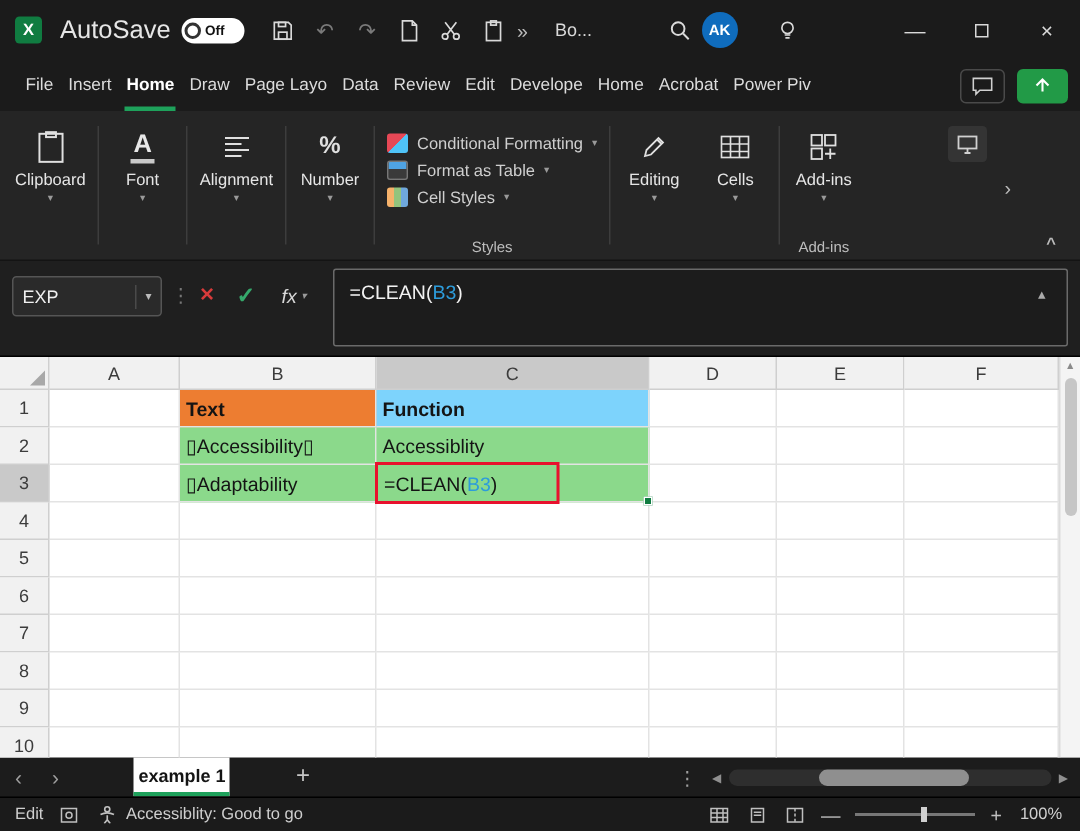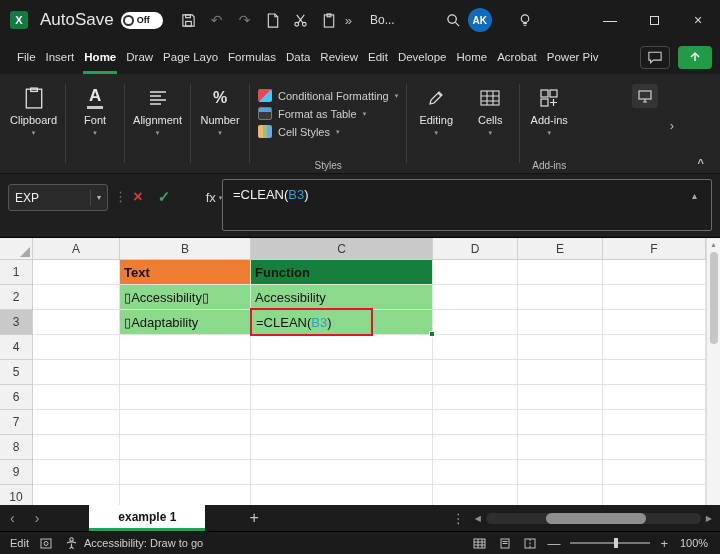--- a/index.html
+++ b/index.html
@@ -59,21 +59,21 @@
 .collapse-chev{position:absolute;right:16px;bottom:4px;color:#bbb;font-size:11px;font-weight:bold}
 
 
 .formula-bar{height:64px;flex:0 0 64px;background:#1f1f1f;position:relative;border-bottom:1px solid #000}
 .name-box{position:absolute;left:8px;top:10px;width:100px;height:27px;background:#2a2a2a;border:1px solid #555;border-radius:3px;display:flex;align-items:center;padding:0 6px;color:#f0f0f0;font-size:12px}
 .nb-chev{margin-left:auto;color:#bbb;font-size:8px;border-left:1px solid #4a4a4a;padding-left:6px;height:16px;display:flex;align-items:center}
 .fb-grip{position:absolute;left:114px;top:15px;color:#777;font-size:13px}
 .fb-btn{position:absolute;top:10px;width:24px;height:26px;display:flex;align-items:center;justify-content:center}
 .fb-cancel{left:126px;color:var(--cancel-red,#D83B3B);font-size:16px;font-weight:bold}
 .fb-enter{left:152px;color:#35A86B;font-size:15px;font-weight:bold}
-.fb-fx{left:196px;color:#d8d8d8;font-size:13px;width:36px;gap:3px}
+.fb-fx{left:178px;color:#d8d8d8;font-style:italic;font-size:13px;width:36px;gap:3px}
 .formula-input{position:absolute;left:222px;right:8px;top:5px;bottom:6px;background:#1c1c1c;border:1px solid #6a6a6a;border-radius:2px;padding:7px 22px 0 10px;font-size:13px;color:#f2f2f2}
 .fi-chev{position:absolute;right:14px;top:10px;color:#aaa;font-size:10px}
 
 
 .grid-wrap{flex:0 0 267px;height:267px;background:#fff;position:relative;overflow:hidden}
 .grid-body{position:absolute;left:0;top:0;width:706px}
 .g-row{display:flex;height:25px}
 .g-row.head{height:22px}
 .g-h{background:#F1F1F1;border-right:1px solid #CFCFCF;border-bottom:1px solid #CFCFCF;display:flex;align-items:center;justify-content:center;font-size:12px;color:#3c3c3c}
 .g-h.sel{background:#C9C9C9}
@@ -84,21 +84,21 @@
 .g-cell.bold{font-weight:bold}
 .red-box{position:absolute;left:-1px;top:-2px;bottom:-2px;width:123px;border:2px solid var(--annotation-red,#E8112D);display:flex;align-items:center;padding-left:4px;z-index:2}
 .fill-handle{position:absolute;right:-3px;bottom:-3px;width:6px;height:6px;background:var(--excel-green,#107C41);border:1px solid #fff;z-index:3}
 .vscroll{position:absolute;right:0;top:0;width:14px;height:100%;background:#F4F4F4;border-left:1px solid #DCDCDC;display:flex;flex-direction:column;align-items:center;z-index:4}
 .vs-up{font-size:7px;color:#8a8a8a;padding-top:3px}
 .vs-thumb{width:8px;height:92px;background:#C6C6C6;border-radius:4px;margin-top:4px}
 
 
 .sheetbar{height:26px;flex:0 0 26px;background:#1c1c1c;display:flex;align-items:center;color:#b8b8b8}
 .sb-nav{font-size:14px;padding:0 10px;color:#9f9f9f}
-.sheet-tab{margin-left:40px;height:100%;background:#fff;color:#141414;font-size:12px;display:flex;align-items:center;padding:0 29px;border-bottom:3px solid var(--accent-green,#1EA15B);font-weight:bold}
+.sheet-tab{margin-left:40px;height:100%;background:#fff;color:#141414;font-size:12px;display:flex;align-items:center;padding:0 3px;border-bottom:3px solid var(--accent-green,#1EA15B);font-weight:bold}
 .sb-add{margin-left:44px;font-size:16px;color:#c6c6c6}
 .sb-dots{margin-left:auto;font-size:13px;color:#9f9f9f;padding:0 10px}
 .hscroll{display:flex;align-items:center;gap:5px;margin-right:8px}
 .hs-arrow{font-size:8px;color:#8f8f8f}
 .hs-track{width:215px;height:11px;background:#2e2e2e;border-radius:6px;position:relative}
 .hs-thumb{position:absolute;left:60px;width:100px;height:11px;background:#8f8f8f;border-radius:6px}
 
 
 .statusbar{flex:1;background:#1b1b1b;border-top:1px solid #000;display:flex;align-items:center;font-size:11px;color:#cfcfcf;padding:0 10px;gap:10px}
 .acc-group{display:flex;align-items:center;gap:5px}
@@ -175,21 +175,20 @@
     </div>
   </div>
 
   <div class="ribbon-tabs">
     <div class="tabs-inner" id="tabs-inner">
         <div class="rtab">File</div>
         <div class="rtab">Insert</div>
         <div class="rtab active">Home</div>
         <div class="rtab">Draw</div>
         <div class="rtab">Page Layo</div>
-        <div class="rtab">Formulas</div>
         <div class="rtab">Data</div>
         <div class="rtab">Review</div>
         <div class="rtab">Edit</div>
         <div class="rtab">Develope</div>
         <div class="rtab">Home</div>
         <div class="rtab">Acrobat</div>
         <div class="rtab">Power Piv</div>
       </div>
     <div class="tabs-right">
       <div class="tr-icon">
@@ -377,30 +376,30 @@
           <div class="g-h" style="width: 131px; flex: 0 0 131px;">B</div>
           <div class="g-h sel" style="width: 182px; flex: 0 0 182px;">C</div>
           <div class="g-h" style="width: 85px; flex: 0 0 85px;">D</div>
           <div class="g-h" style="width: 85px; flex: 0 0 85px;">E</div>
           <div class="g-h" style="width: 103px; flex: 0 0 103px;">F</div>
         </div>
         <div class="g-row">
           <div class="g-h g-gut">1</div>
           <div class="g-cell" style="width: 87px; flex: 0 0 87px;"></div>
           <div class="g-cell bold" style="width: 131px; flex: 0 0 131px; background: rgb(237, 125, 49);">Text</div>
-          <div class="g-cell bold" style="width: 182px; flex: 0 0 182px; background: #15803d;">Function</div>
+          <div class="g-cell bold" style="width: 182px; flex: 0 0 182px; background: #7dd3fc;">Function</div>
           <div class="g-cell" style="width: 85px; flex: 0 0 85px;"></div>
           <div class="g-cell" style="width: 85px; flex: 0 0 85px;"></div>
           <div class="g-cell" style="width: 103px; flex: 0 0 103px;"></div>
         </div>
         <div class="g-row">
           <div class="g-h g-gut">2</div>
           <div class="g-cell" style="width: 87px; flex: 0 0 87px;"></div>
           <div class="g-cell" style="width: 131px; flex: 0 0 131px; background: rgb(139, 217, 139);">▯Accessibility▯</div>
-          <div class="g-cell" style="width: 182px; flex: 0 0 182px; background: rgb(139, 217, 139);">Accessibility</div>
+          <div class="g-cell" style="width: 182px; flex: 0 0 182px; background: rgb(139, 217, 139);">Accessiblity</div>
           <div class="g-cell" style="width: 85px; flex: 0 0 85px;"></div>
           <div class="g-cell" style="width: 85px; flex: 0 0 85px;"></div>
           <div class="g-cell" style="width: 103px; flex: 0 0 103px;"></div>
         </div>
         <div class="g-row">
           <div class="g-h g-gut sel">3</div>
           <div class="g-cell" style="width: 87px; flex: 0 0 87px;"></div>
           <div class="g-cell" style="width: 131px; flex: 0 0 131px; background: rgb(139, 217, 139);">▯Adaptability</div>
           <div class="g-cell" style="width: 182px; flex: 0 0 182px; background: rgb(139, 217, 139);">
             <div class="red-box">
@@ -507,21 +506,21 @@
           <circle cx="6" cy="5.5" r="2"></circle>
         </svg>
     </span>
     <div class="acc-group">
       <span class="view-ic">
         <svg width="11" height="12" viewBox="0 0 11 12" fill="none" stroke="currentColor" stroke-width="1.1">
             <circle cx="5.5" cy="2.5" r="1.7"></circle>
             <path d="M1 6c3-1.5 6-1.5 9 0M5.5 6.5v3M5.5 9.5L3.5 12M5.5 9.5L7.5 12"></path>
           </svg>
       </span>
-      <span>Accessibility: Draw to go</span>
+      <span>Accessiblity: Good to go</span>
     </div>
     <div class="sb-right">
       <span class="view-ic">
         <svg width="13" height="11" viewBox="0 0 13 11" fill="none" stroke="currentColor" stroke-width="1">
             <rect x="1" y="1" width="11" height="9"></rect>
             <path d="M1 4h11M1 7h11M5 1v9M9 1v9"></path>
           </svg>
       </span>
       <span class="view-ic">
         <svg width="12" height="11" viewBox="0 0 12 11" fill="none" stroke="currentColor" stroke-width="1">

